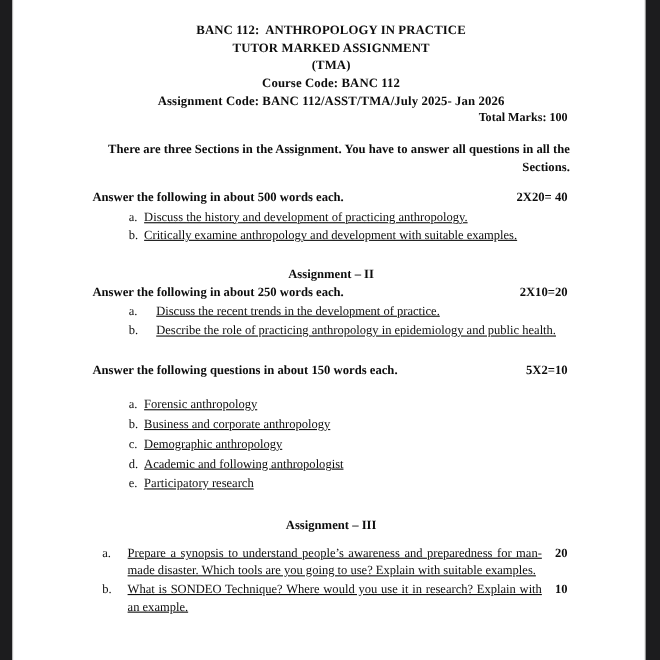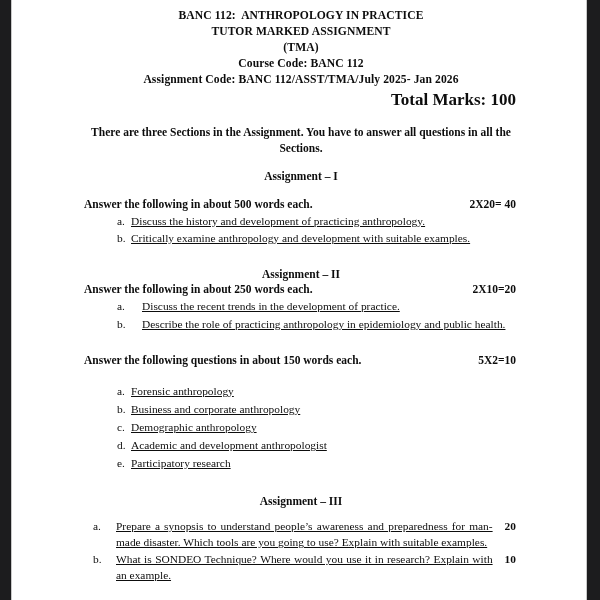--- a/index.html
+++ b/index.html
@@ -25,51 +25,51 @@
     top: 0;
     width: 574px;
     height: 600px;
     background: #ffffff;
     box-shadow: 0 0 0 1px #c9c9c9;
     overflow: hidden;
   }
   #page-body {
     position: absolute;
     left: 72px;      
-    top: 8px;
+    top: 20px;
     width: 434px;    
     color: #0d0d0d;
     font-size: 11.4px;
     line-height: 1.32;
   }
 
   .title-block {
     font-weight: bold;
     text-align: center;
     font-size: 11.6px;
     line-height: 1.38;
     letter-spacing: 0.1px;
   }
   .title-line { white-space: pre; }
 
   .total-marks {
     font-weight: bold;
     text-align: right;
-    font-size: 17px;
+    font-size: 11px;
     line-height: 1.38;
     margin-top: 0px;
     padding-right: 2px;
   }
 
   .intro {
     font-weight: bold;
     margin-top: 14px;
     font-size: 11.5px;
     line-height: 1.36;
-    text-align: center;
+    text-align: right;
   }
 
   .section-heading {
     font-weight: bold;
     text-align: center;
     font-size: 11.5px;
     margin-top: 12px;
   }
 
   .prompt-row {
@@ -142,21 +142,20 @@
         <div class="title-line">TUTOR MARKED ASSIGNMENT</div>
         <div class="title-line">(TMA)</div>
         <div class="title-line">Course Code: BANC 112</div>
         <div class="title-line">Assignment Code: BANC 112/ASST/TMA/July 2025- Jan 2026</div>
       </div>
 
       <div class="total-marks">Total Marks: 100</div>
 
       <div class="intro">There are three Sections in the Assignment. You have to answer all questions in all the Sections.</div>
 
-      <div class="section-heading">Assignment – I</div>
 
       <div class="prompt-row">
         <span class="prompt-text">Answer the following in about 500 words each.</span>
         <span class="prompt-marks">2X20= 40</span>
       </div>
 
       <ol class="qlist style-a">
         <li>
           <span class="li-mark">a.</span>
           <span class="li-text">Discuss the history and development of practicing anthropology.</span>
@@ -202,21 +201,21 @@
         <li>
           <span class="li-mark">b.</span>
           <span class="li-text">Business and corporate anthropology</span>
         </li>
         <li>
           <span class="li-mark">c.</span>
           <span class="li-text">Demographic anthropology</span>
         </li>
         <li>
           <span class="li-mark">d.</span>
-          <span class="li-text">Academic and development anthropologist</span>
+          <span class="li-text">Academic and following anthropologist</span>
         </li>
         <li>
           <span class="li-mark">e.</span>
           <span class="li-text">Participatory research</span>
         </li>
       </ol>
 
       <div class="gap-lg"></div>
 
       <div class="section-heading" style="margin-top:2px">Assignment – III</div>

